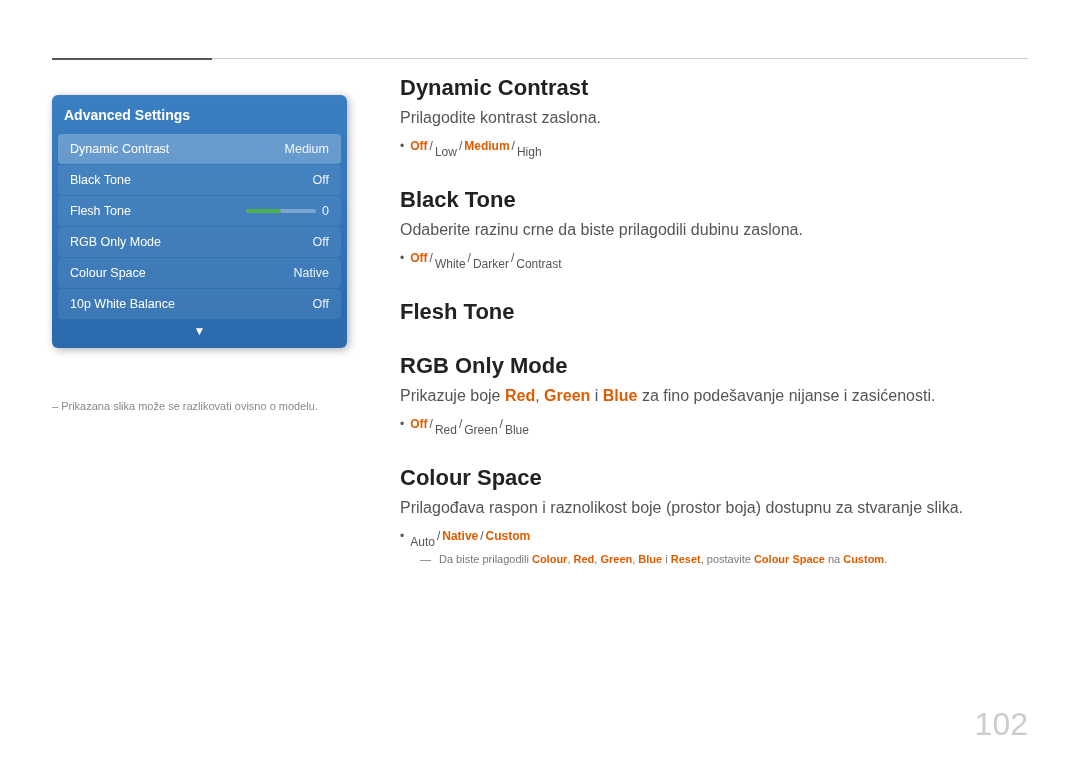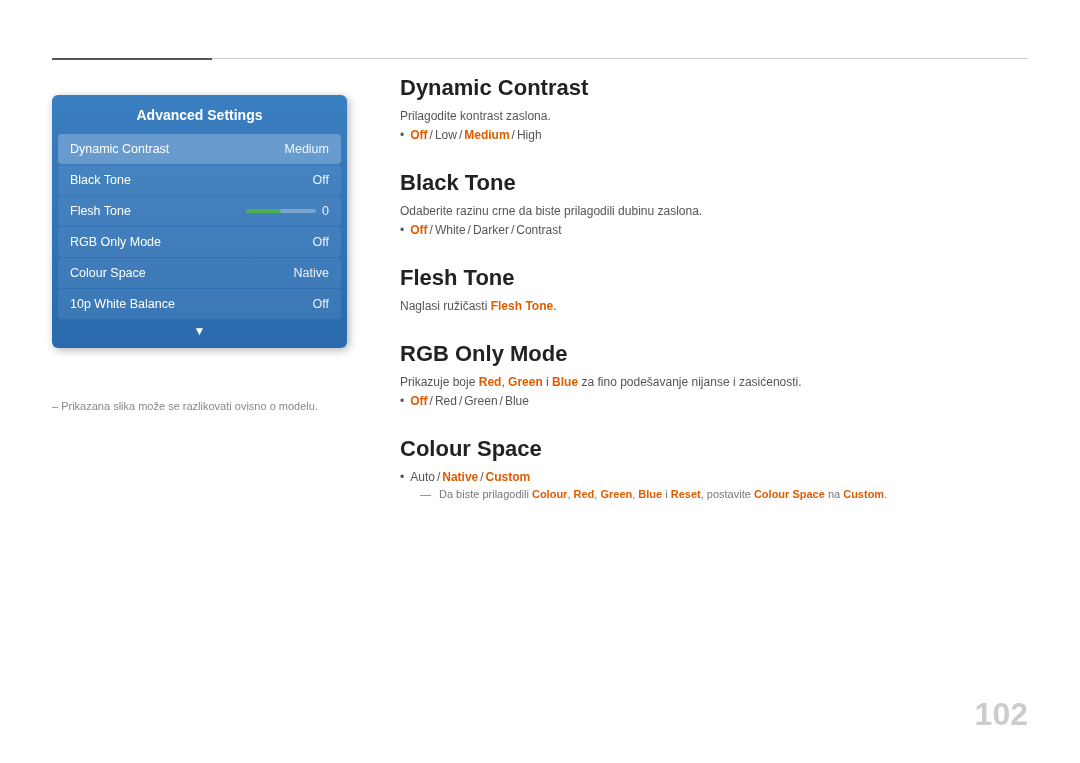--- a/index.html
+++ b/index.html
@@ -43,21 +43,20 @@
       border-radius: 6px;
       padding: 12px 0 8px 0;
       box-shadow: 2px 2px 8px rgba(0,0,0,0.3);
     }
 
     .as-title {
       color: #ffffff;
       font-size: 14px;
       font-weight: bold;
       padding: 0 12px 10px 12px;
-      text-align: center;
     }
 
     .menu-item {
       display: flex;
       align-items: center;
       justify-content: space-between;
       padding: 6px 12px;
       margin: 1px 6px;
       border-radius: 4px;
       cursor: pointer;
@@ -134,21 +133,21 @@
     }
 
     .section-title {
       font-size: 22px;
       font-weight: bold;
       color: #222222;
       margin-bottom: 8px;
     }
 
     .section-desc {
-      font-size: 12px;
+      font-size: 16px;
       color: #555555;
       margin-bottom: 5px;
     }
 
     .options-line {
       font-size: 12px;
       color: #555555;
       display: flex;
       align-items: center;
       gap: 0;
@@ -159,20 +158,21 @@
       margin-right: 6px;
     }
 
     .opt-highlight {
       color: #e05c00;
       font-weight: bold;
     }
 
     .opt-normal {
       color: #555555;
+      margin-top: 13px;
     }
 
     .opt-sep {
       color: #555555;
       margin: 0 2px;
     }
 
     .sub-note {
       font-size: 11px;
       color: #777777;
@@ -183,25 +183,25 @@
       gap: 4px;
     }
 
     .sub-note-dash {
       color: #777777;
       margin-right: 4px;
     }
 
     .page-number {
       position: absolute;
-      bottom: 30px;
+      bottom: 20px;
       right: 52px;
       font-size: 32px;
       color: #cccccc;
-      font-weight: 700;
+      font-weight: 400;
     }
   </style>
 </head>
 <body>
 
 <div class="top-line"></div>
 <div class="top-line-dark"></div>
 
 <div class="left-panel">
   <div class="advanced-settings-box">
@@ -276,23 +276,20 @@
       <span class="opt-normal">White</span>
       <span class="opt-sep"> / </span>
       <span class="opt-normal">Darker</span>
       <span class="opt-sep"> / </span>
       <span class="opt-normal">Contrast</span>
     </div>
   </div>
 
   <div class="section">
     <div class="section-title">Flesh Tone</div>
-    <div class="section-desc">
-      Naglasi ružičasti <span class="opt-highlight">Flesh Tone</span>.
-    </div>
   </div>
 
   <div class="section">
     <div class="section-title">RGB Only Mode</div>
     <div class="section-desc">
       Prikazuje boje <span class="opt-highlight">Red</span>, <span class="opt-highlight">Green</span> i <span class="opt-highlight">Blue</span> za fino podešavanje nijanse i zasićenosti.
     </div>
     <div class="options-line">
       <span class="bullet">•</span>
       <span class="opt-highlight">Off</span>
@@ -300,20 +297,21 @@
       <span class="opt-normal">Red</span>
       <span class="opt-sep"> / </span>
       <span class="opt-normal">Green</span>
       <span class="opt-sep"> / </span>
       <span class="opt-normal">Blue</span>
     </div>
   </div>
 
   <div class="section">
     <div class="section-title">Colour Space</div>
+    <div class="section-desc">Prilagođava raspon i raznolikost boje (prostor boja) dostupnu za stvaranje slika.</div>
     <div class="options-line">
       <span class="bullet">•</span>
       <span class="opt-normal">Auto</span>
       <span class="opt-sep"> / </span>
       <span class="opt-highlight">Native</span>
       <span class="opt-sep"> / </span>
       <span class="opt-highlight">Custom</span>
     </div>
     <div class="sub-note">
       <span class="sub-note-dash">—</span>

